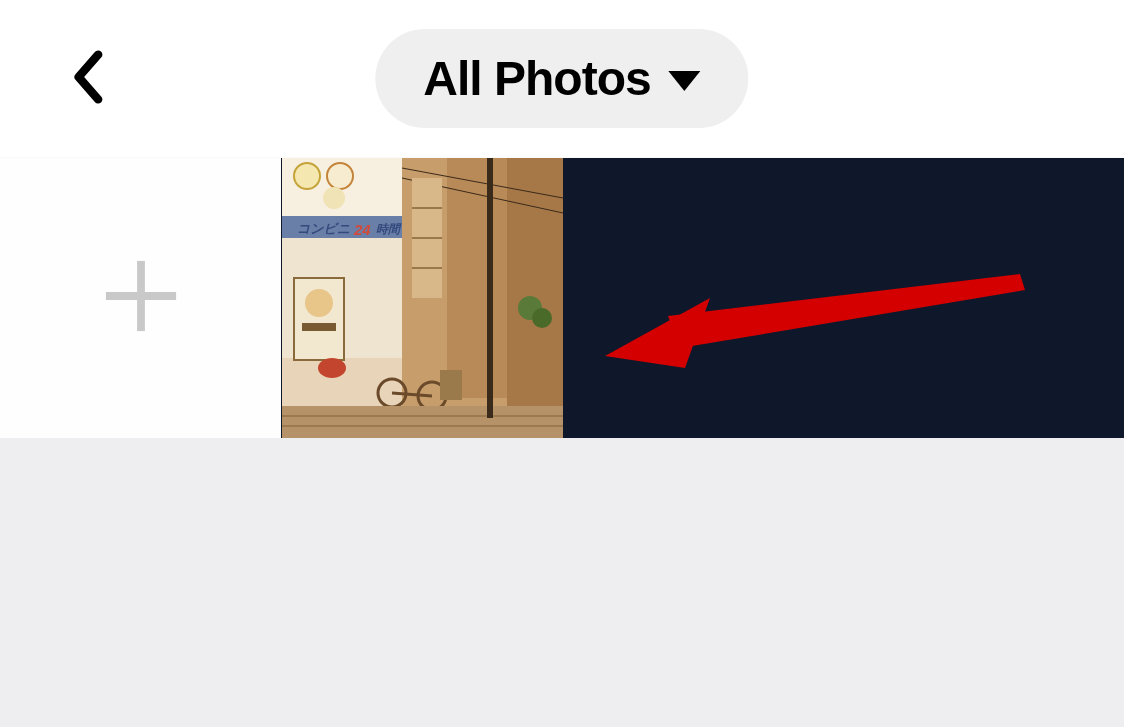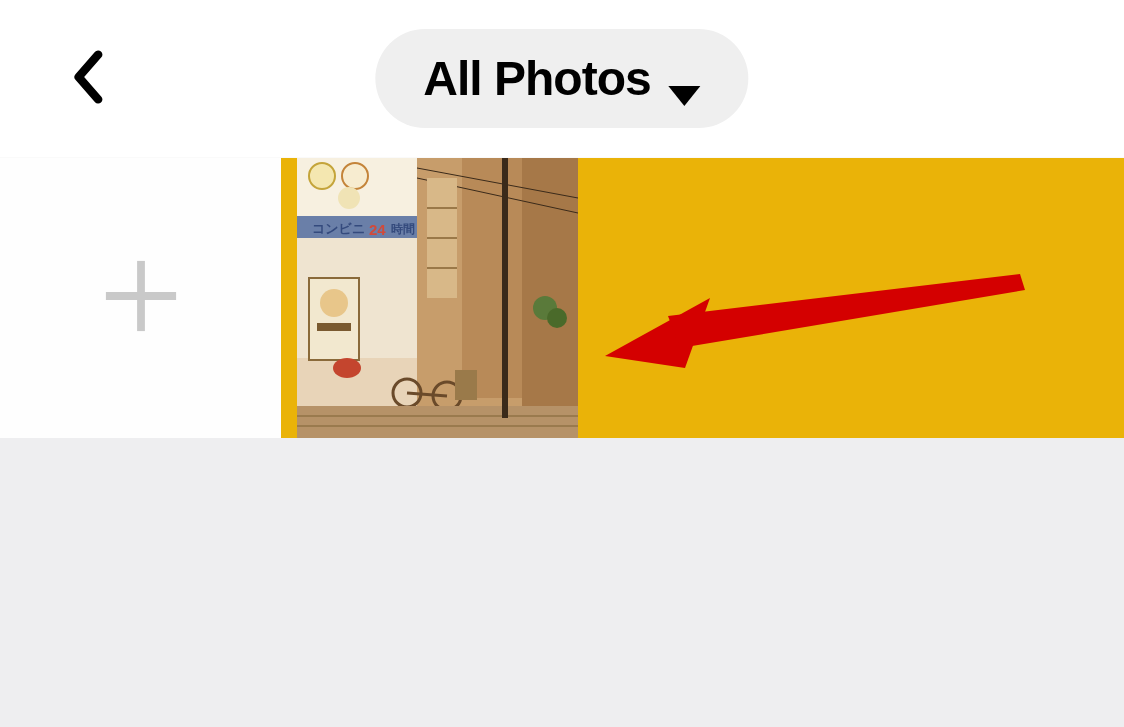--- a/index.html
+++ b/index.html
@@ -41,21 +41,21 @@
       height: 56px;
     }
     .title-pill {
       position: absolute;
       left: 50%;
       transform: translateX(-50%);
       background: #efefef;
       border-radius: 50px;
       padding: 22px 48px;
       display: flex;
-      align-items: flex-end;
+      align-items: center;
       gap: 18px;
       cursor: pointer;
     }
     .title-text {
       font-size: 48px;
       font-weight: 800;
       color: #000000;
       letter-spacing: -1px;
     }
     .caret-down {
@@ -67,23 +67,24 @@
       margin-top: 4px;
     }
     .grid-area {
       width: 100%;
       background: #eeeef0;
       height: calc(727px - 158px);
       position: relative;
     }
     .grid-row {
       display: flex;
-      gap: 16px;
-      background: #eab308;
+      gap: 1px;
+      background: #0f172a;
       height: 280px;
+      font-style: italic;
     }
     .cell {
       width: 281px;
       height: 280px;
       background: #ffffff;
       display: flex;
       align-items: center;
       justify-content: center;
     }
     .add-cell {

